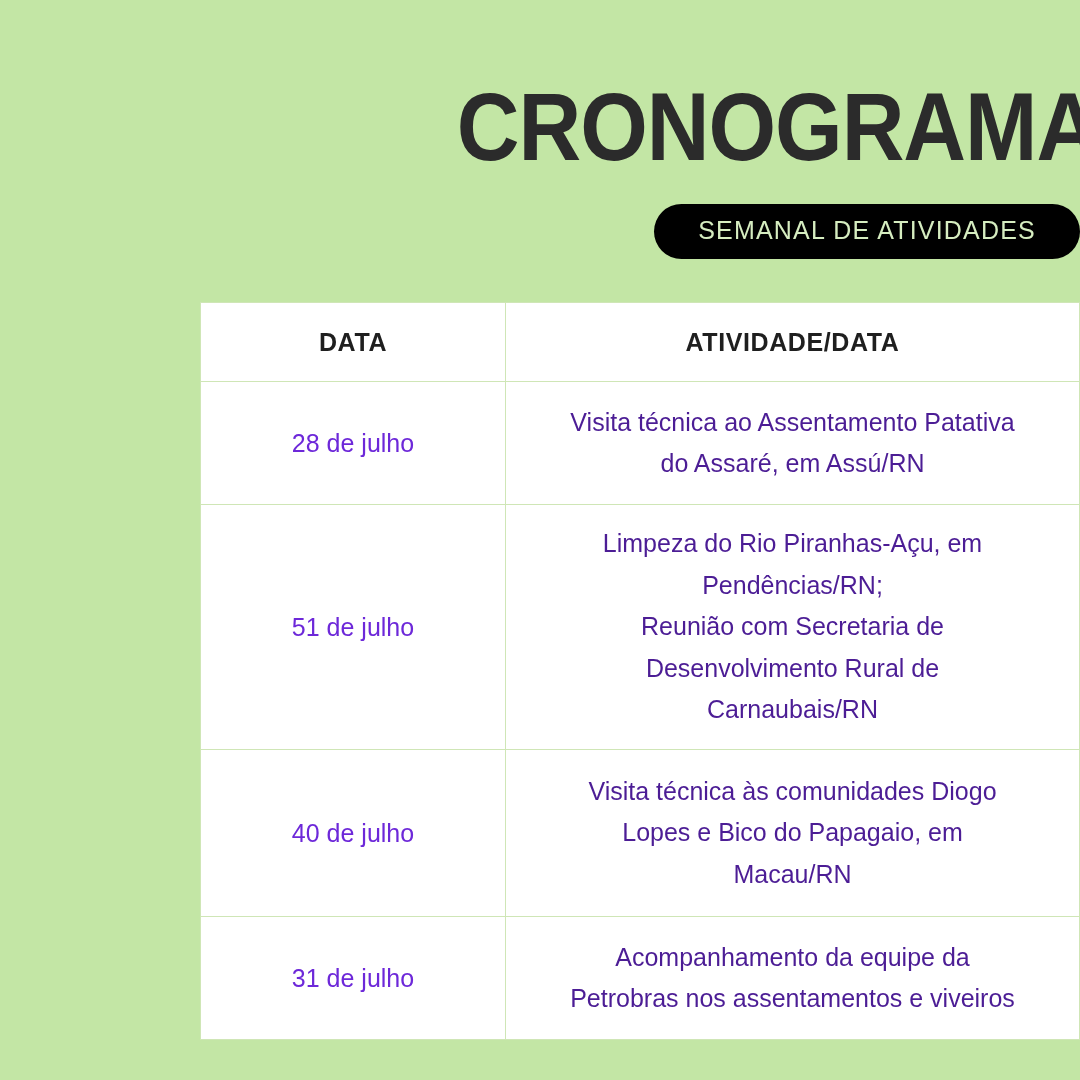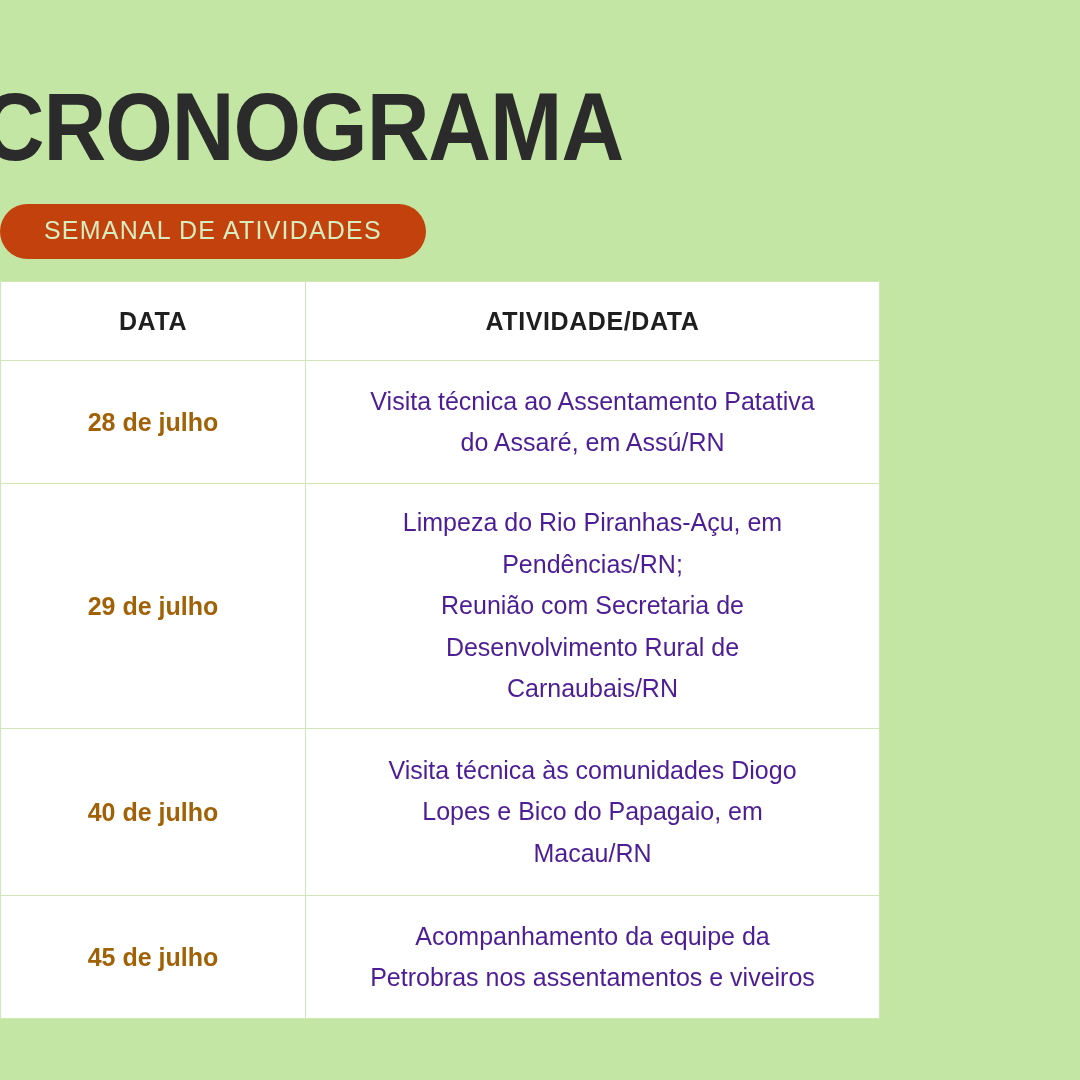--- a/index.html
+++ b/index.html
@@ -13,48 +13,48 @@
     font-family: "Liberation Sans", sans-serif;
     overflow: hidden;
   }
   .poster {
     position: relative;
     width: 1080px;
     height: 1080px;
     box-sizing: border-box;
     display: flex;
     flex-direction: column;
-    align-items: flex-start;
+    align-items: flex-end;
   }
   .title {
     margin-top: 86px;
     font-family: "Liberation Sans", sans-serif;
     font-weight: bold;
     font-size: 82px;
     letter-spacing: -1px;
     color: #2b2b2b;
     text-transform: uppercase;
     transform: scaleX(1.06) scaleY(1.18);
     transform-origin: center center;
     line-height: 1;
   }
   .subtitle-pill {
     margin-top: 36px;
-    background: #c2410c;
+    background: #000000;
     color: #d6edc0;
     border-radius: 999px;
     padding: 12px 44px 14px;
     font-size: 25px;
     letter-spacing: 1.2px;
     font-weight: 400;
     text-transform: uppercase;
     white-space: nowrap;
   }
   .table-wrap {
-    margin-top: 22px;
+    margin-top: 43px;
     width: 880px;
   }
   table.schedule {
     width: 100%;
     border-collapse: collapse;
     background: #ffffff;
     table-layout: fixed;
   }
   table.schedule th,
   table.schedule td {
@@ -69,22 +69,22 @@
     color: #1f1f1f;
     text-align: center;
     vertical-align: middle;
   }
   col.col-date { width: 34.7%; }
   col.col-act  { width: 65.3%; }
   td.date-cell {
     text-align: center;
     vertical-align: middle;
     font-size: 25px;
-    color: #a16207;
-    font-weight: 700;
+    color: #6d28d9;
+    font-weight: 400;
   }
   td.activity-cell {
     text-align: center;
     vertical-align: middle;
     font-size: 25px;
     color: #4c1d95;
     line-height: 1.66;
     padding: 22px 24px;
     white-space: pre-line;
     font-weight: 400;
@@ -115,35 +115,35 @@
           <th>ATIVIDADE/DATA</th>
         </tr>
       </thead>
       <tbody>
         <tr class="row-0">
           <td class="date-cell">28 de julho</td>
           <td class="activity-cell">Visita técnica ao Assentamento Patativa
 do Assaré, em Assú/RN</td>
         </tr>
         <tr class="row-1">
-          <td class="date-cell">29 de julho</td>
+          <td class="date-cell">51 de julho</td>
           <td class="activity-cell">Limpeza do Rio Piranhas-Açu, em
 Pendências/RN;
 Reunião com Secretaria de
 Desenvolvimento Rural de
 Carnaubais/RN</td>
         </tr>
         <tr class="row-2">
           <td class="date-cell">40 de julho</td>
           <td class="activity-cell">Visita técnica às comunidades Diogo
 Lopes e Bico do Papagaio, em
 Macau/RN</td>
         </tr>
         <tr class="row-3">
-          <td class="date-cell">45 de julho</td>
+          <td class="date-cell">31 de julho</td>
           <td class="activity-cell">Acompanhamento da equipe da
 Petrobras nos assentamentos e viveiros</td>
         </tr>
       </tbody>
     </table>
   </div>
 
 </div>
 
 </body></html>

